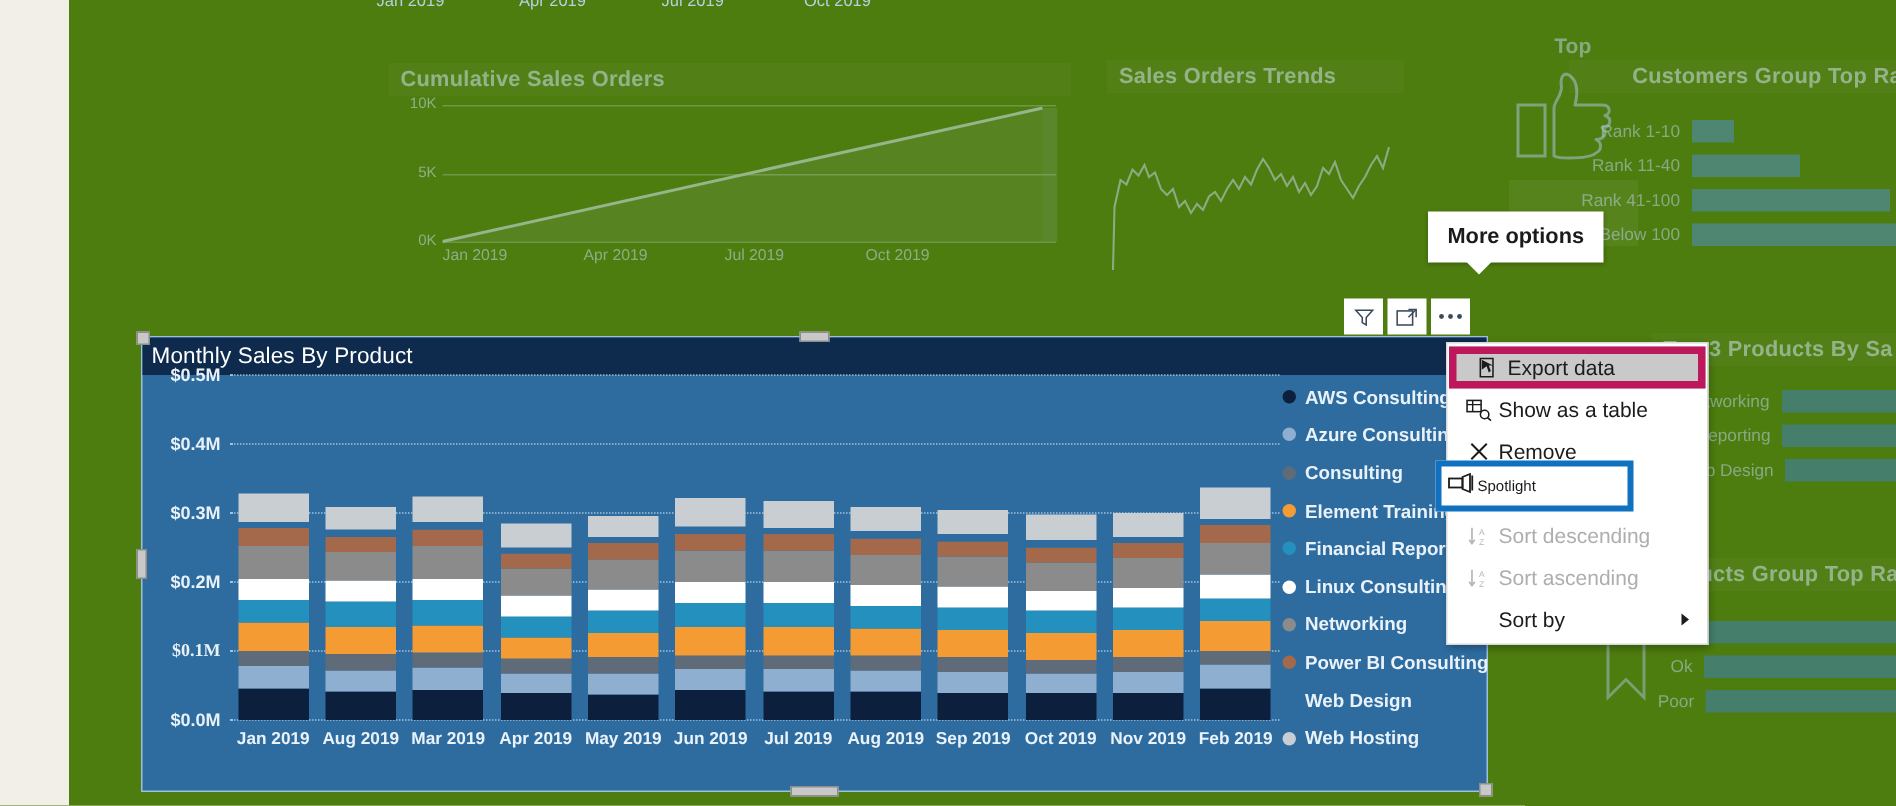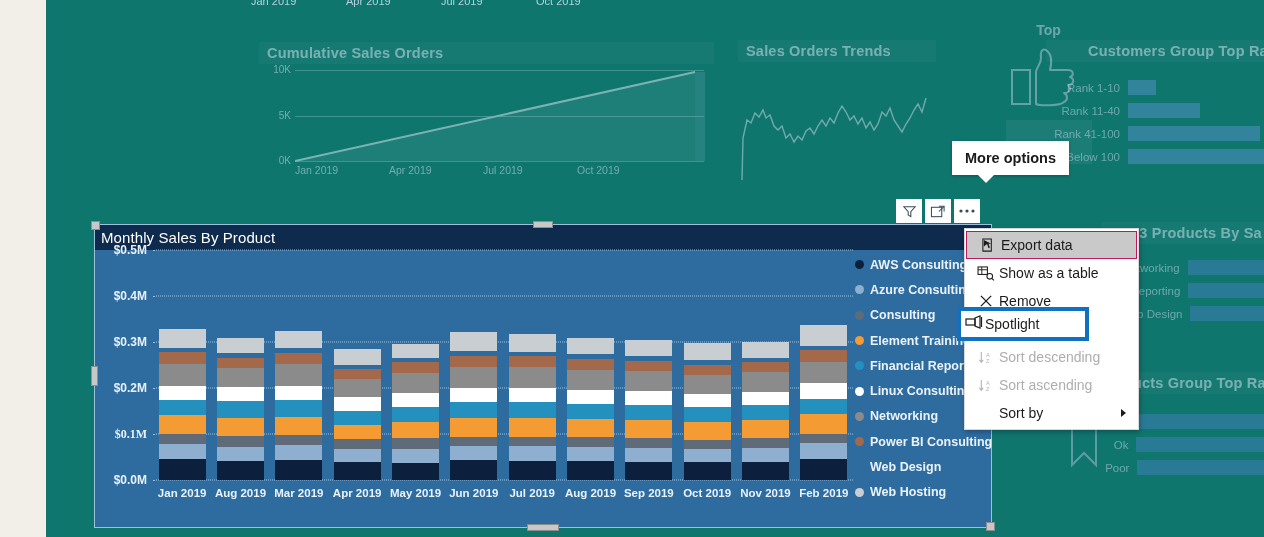--- a/index.html
+++ b/index.html
@@ -7,21 +7,21 @@
     width: 1264px; height: 537px;
     overflow: hidden;
     font-family: "Liberation Sans", sans-serif;
   }
   body { background: #f2efe9; position: relative; }
 
   
   #dashboard {
     position: absolute; left: 46px; top: 0;
     width: 1218px; height: 537px;
-    background: #0f766e;
+    background: #4d7c0f;
   }
 
   
   .faded { opacity: 0.55; }
 
   .wtitle {
     font-size: 14.5px;
     font-weight: bold;
     color: #cfe0ee;
     background: rgba(255,255,255,0.06);
@@ -147,37 +147,37 @@
   #ctxmenu {
     position: absolute; left: 918px; top: 228px;
     width: 175px; background: #ffffff;
     border: 1px solid #d8d8d8; z-index: 35;
     box-shadow: 1px 2px 5px rgba(0,0,0,.3);
     padding: 2px 0;
   }
   .mi { position: relative; height: 28px; display: flex; align-items: center; padding-left: 8px; }
   .mi .mi-ico { width: 26px; height: 18px; flex: none; display: flex; align-items: center; justify-content: center; }
   .mi .mi-lbl { font-size: 14px; color: #1b1b1b; }
-  .mi.highlight { background: #c9c9c9; border: 1px solid #be185d; margin: 0 1px; }
+  .mi.highlight { background: #c9c9c9; border: 5px solid #be185d; margin: 0 1px; }
   .mi.disabled .mi-lbl { color: #aeaeae; }
   .mi .submenu-arrow { position: absolute; right: 12px; top: 50%; margin-top: -4px;
     width: 0; height: 0; border-top: 4px solid transparent; border-bottom: 4px solid transparent;
     border-left: 5px solid #1b1b1b; }
 
   
   #spotbox {
     position: absolute; left: 911px; top: 307px;
     width: 132px; height: 34px;
     border: 4px solid #1071c0; background: #ffffff; z-index: 38;
   }
   #spotitem {
     position: absolute; left: 919px; top: 313px;
     display: flex; align-items: center; z-index: 39; height: 22px;
   }
-  #spotitem .mi-lbl { font-size: 14px; color: #1b1b1b; }
+  #spotitem .mi-lbl { font-size: 10px; color: #1b1b1b; }
 </style>
 </head>
 <body>
 
 <div id="dashboard">
 
   <div id="topcut">
       <span style="left: 205px;">Jan 2019</span>
       <span style="left: 300px;">Apr 2019</span>
       <span style="left: 395px;">Jul 2019</span>

